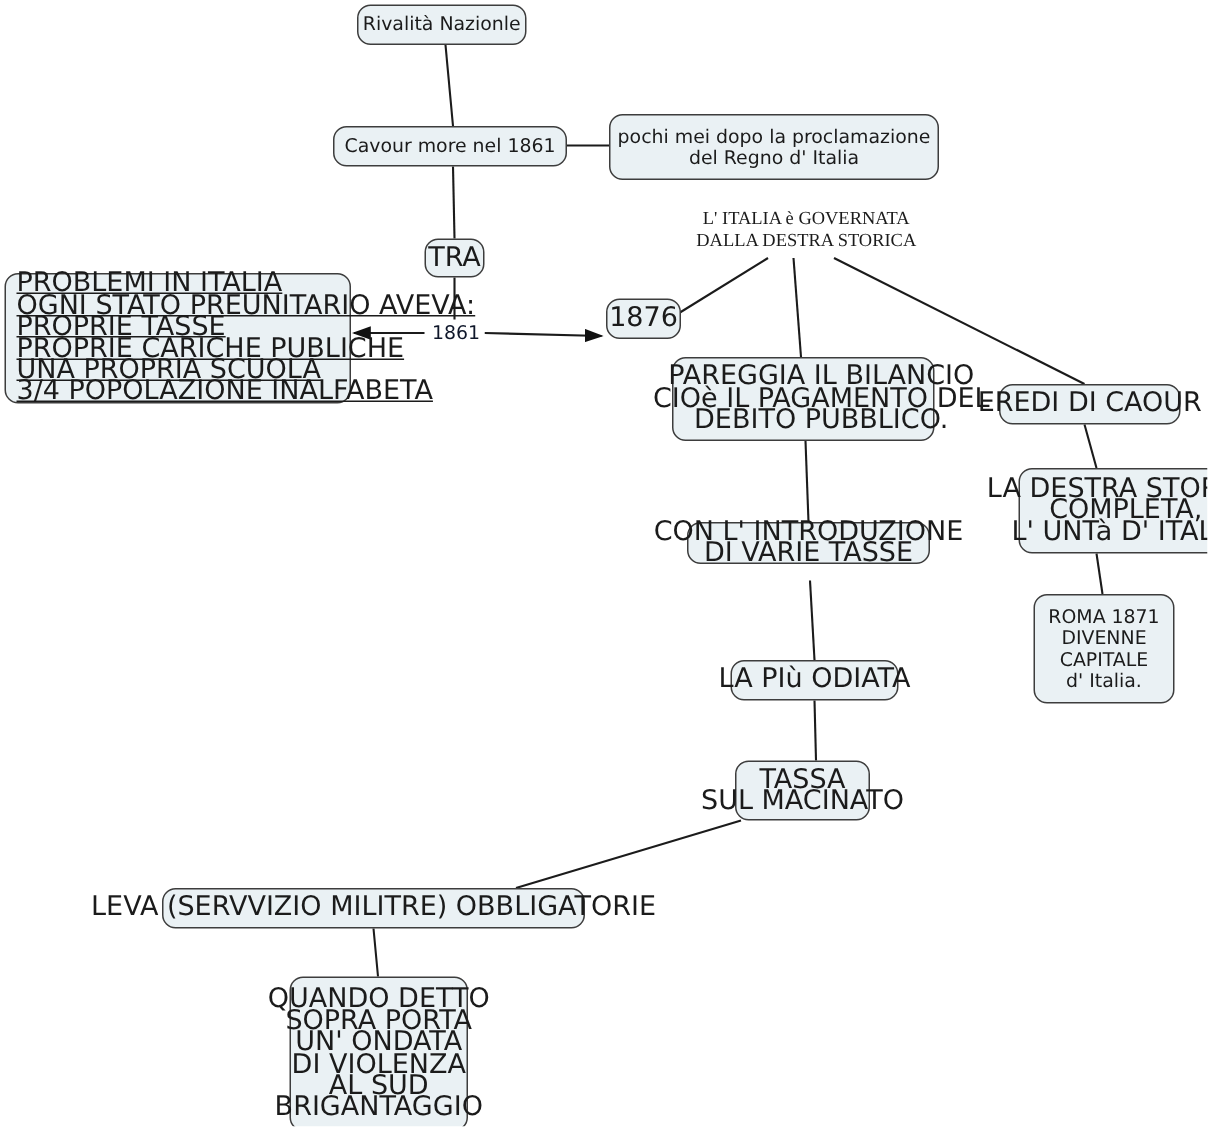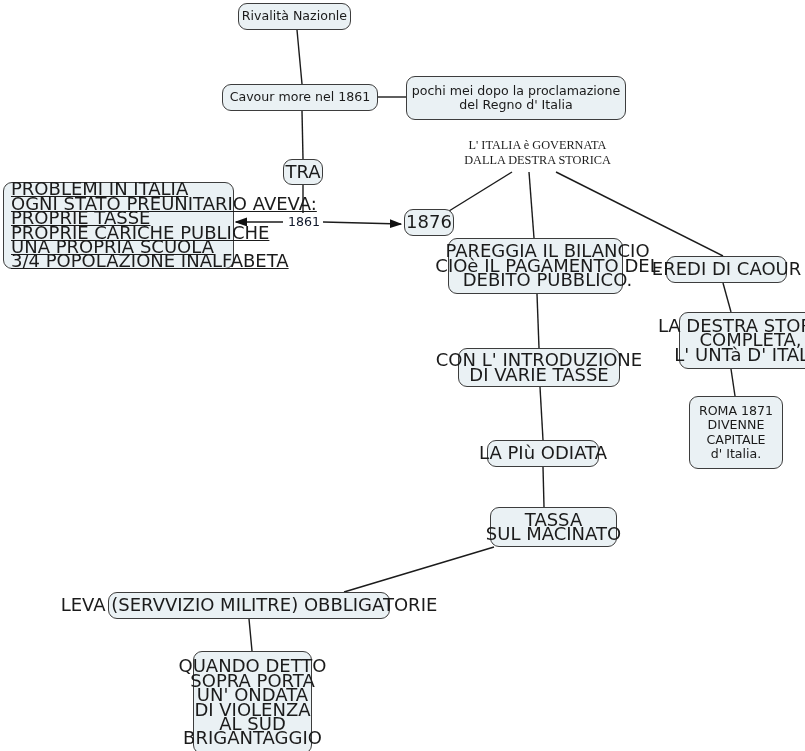--- a/index.html
+++ b/index.html
@@ -104,36 +104,36 @@
       <div class="node sentence" style="left: 222px; top: 84px; width: 156px; height: 27px;">Cavour more nel 1861</div>
       <div class="node sentence" style="left: 406px; top: 76px; width: 220px; height: 44px;">pochi mei dopo la proclamazione
 del Regno d' Italia</div>
       <div class="node" style="left: 283px; top: 159px; width: 40px; height: 26px;">TRA</div>
       <div class="node left-align" style="left: 3px; top: 182px; width: 231px; height: 87px; text-decoration: underline;">PROBLEMI IN ITALIA
 OGNI STATO PREUNITARIO AVEVA:
 PROPRIE TASSE
 PROPRIE CARICHE PUBLICHE
 UNA PROPRIA SCUOLA
 3/4 POPOLAZIONE INALFABETA</div>
-      <div class="node" style="left: 404px; top: 209px; width: 50px; height: 27px;">1876</div>
+      <div class="node" style="left: 404px; top: 199px; width: 50px; height: 27px;">1876</div>
       <div class="node" style="left: 448px; top: 238px; width: 175px; height: 56px; padding-left: 24px;">PAREGGIA IL BILANCIO
 CIOè IL PAGAMENTO DEL
 DEBITO PUBBLICO.</div>
       <div class="node" style="left: 666px; top: 256px; width: 121px; height: 27px;">EREDI DI CAOUR</div>
       <div class="node" style="left: 659px; top: 312px; width: 143px; height: 57px; margin-left: 20px;">LA DESTRA STORICA
 COMPLETA,
 L' UNTà D' ITALIA</div>
-      <div class="node" style="left: 458px; top: 348px; width: 162px; height: 39px;">CON L' INTRODUZIONE
+      <div class="node" style="left: 458px; top: 348px; width: 162px; height: 28px;">CON L' INTRODUZIONE
 DI VARIE TASSE</div>
       <div class="node sentence" style="left: 689px; top: 396px; width: 94px; height: 73px;">ROMA 1871
 DIVENNE
 CAPITALE
 d' Italia.</div>
       <div class="node" style="left: 487px; top: 440px; width: 112px; height: 27px;">LA PIù ODIATA</div>
-      <div class="node" style="left: 490px; top: 507px; width: 127px; height: 40px;">TASSA
+      <div class="node" style="left: 490px; top: 507px; width: 90px; height: 40px;">TASSA
 SUL MACINATO</div>
       <div class="node" style="left: 108px; top: 592px; width: 282px; height: 27px;">LEVA (SERVVIZIO MILITRE) OBBLIGATORIE</div>
       <div class="node" style="left: 193px; top: 651px; width: 119px; height: 103px;">QUANDO DETTO
 SOPRA PORTA
 UN' ONDATA
 DI VIOLENZA
 AL SUD
 BRIGANTAGGIO</div>
       <div class="free-label" style="left: 440px; top: 138px; width: 195px;">L' ITALIA è GOVERNATA
 DALLA DESTRA STORICA</div>

